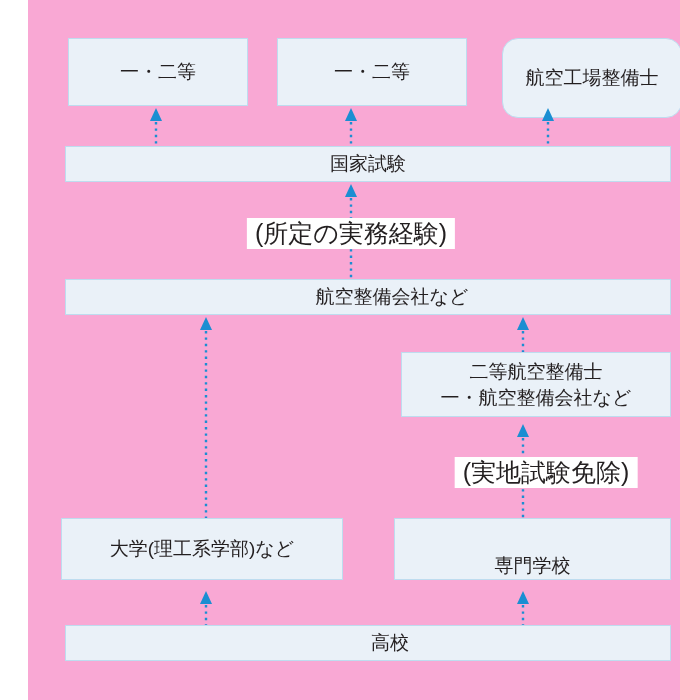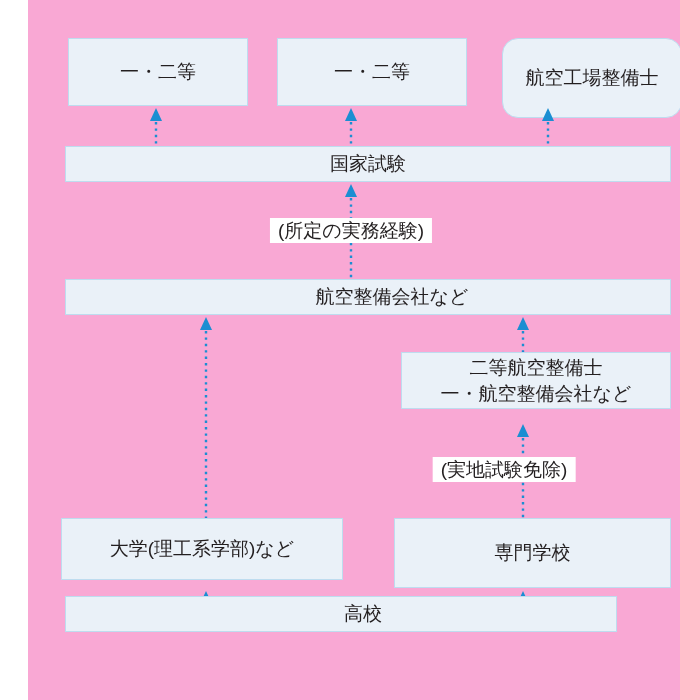--- a/index.html
+++ b/index.html
@@ -29,21 +29,21 @@
     color: #231f20;
     font-size: 19px;
     line-height: 1.36;
     text-align: center;
     white-space: nowrap;
   }
   .node .line2 { display: block; }
   .caption {
     position: absolute;
     color: #231f20;
-    font-size: 19px;
+    font-size: 25px;
     line-height: 1;
     text-align: left;
     white-space: nowrap;
     transform: translateX(-50%);
   }
   .connector {
     position: absolute;
     transform: translateX(-50%);
   }
   .connector svg { display: block; }
@@ -110,53 +110,53 @@
     </svg>
   </div>
 
   <div class="connector" style="left:495px; top:317px;">
     <svg width="14" height="36" viewBox="0 0 14 36" aria-hidden="true">
       <path d="M7 0 L13 13 L1 13 Z" fill="#1b8ed2"></path>
       <line x1="7" y1="14" x2="7" y2="36" stroke="#1b8ed2" stroke-width="2.4" stroke-dasharray="2.4 4" stroke-linecap="butt"></line>
     </svg>
   </div>
 
-  <div class="node" style="left:373px; top:352px; width:270px; height:57px;">
+  <div class="node" style="left:373px; top:352px; width:270px; height:65px;">
     <span>二等航空整備士</span>
     <span class="line2">一・航空整備会社など</span>
   </div>
 
   <div class="connector" style="left:495px; top:424px;">
     <svg width="14" height="94" viewBox="0 0 14 94" aria-hidden="true">
       <path d="M7 0 L13 13 L1 13 Z" fill="#1b8ed2"></path>
       <line x1="7" y1="14" x2="7" y2="94" stroke="#1b8ed2" stroke-width="2.4" stroke-dasharray="2.4 4" stroke-linecap="butt"></line>
     </svg>
   </div>
 
-  <div class="caption" style="left:476px; top:457px; background:#ffffff; padding:3px 8px;">(実地試験免除)</div>
+  <div class="caption" style="left:518px; top:457px; background:#ffffff; padding:3px 8px;">(実地試験免除)</div>
 
   <div class="node" style="left:33px; top:518px; width:282px; height:62px;">
     <span>大学(理工系学部)など</span>
   </div>
 
-  <div class="node" style="left:366px; top:518px; width:277px; height:70px;">
+  <div class="node" style="left:366px; top:518px; width:277px; height:62px;justify-content:flex-end;">
     <span>専門学校</span>
   </div>
 
   <div class="connector" style="left:178px; top:591px;">
     <svg width="14" height="34" viewBox="0 0 14 34" aria-hidden="true">
       <path d="M7 0 L13 13 L1 13 Z" fill="#1b8ed2"></path>
       <line x1="7" y1="14" x2="7" y2="34" stroke="#1b8ed2" stroke-width="2.4" stroke-dasharray="2.4 4" stroke-linecap="butt"></line>
     </svg>
   </div>
 
   <div class="connector" style="left:495px; top:591px;">
     <svg width="14" height="34" viewBox="0 0 14 34" aria-hidden="true">
       <path d="M7 0 L13 13 L1 13 Z" fill="#1b8ed2"></path>
       <line x1="7" y1="14" x2="7" y2="34" stroke="#1b8ed2" stroke-width="2.4" stroke-dasharray="2.4 4" stroke-linecap="butt"></line>
     </svg>
   </div>
 
-  <div class="node" style="left:37px; top:596px; width:552px; height:36px;padding-left:44px;">
+  <div class="node" style="left:37px; top:625px; width:606px; height:36px;padding-left:44px;">
     <span>高校</span>
   </div>
 
 </div>
 
 </body></html>

